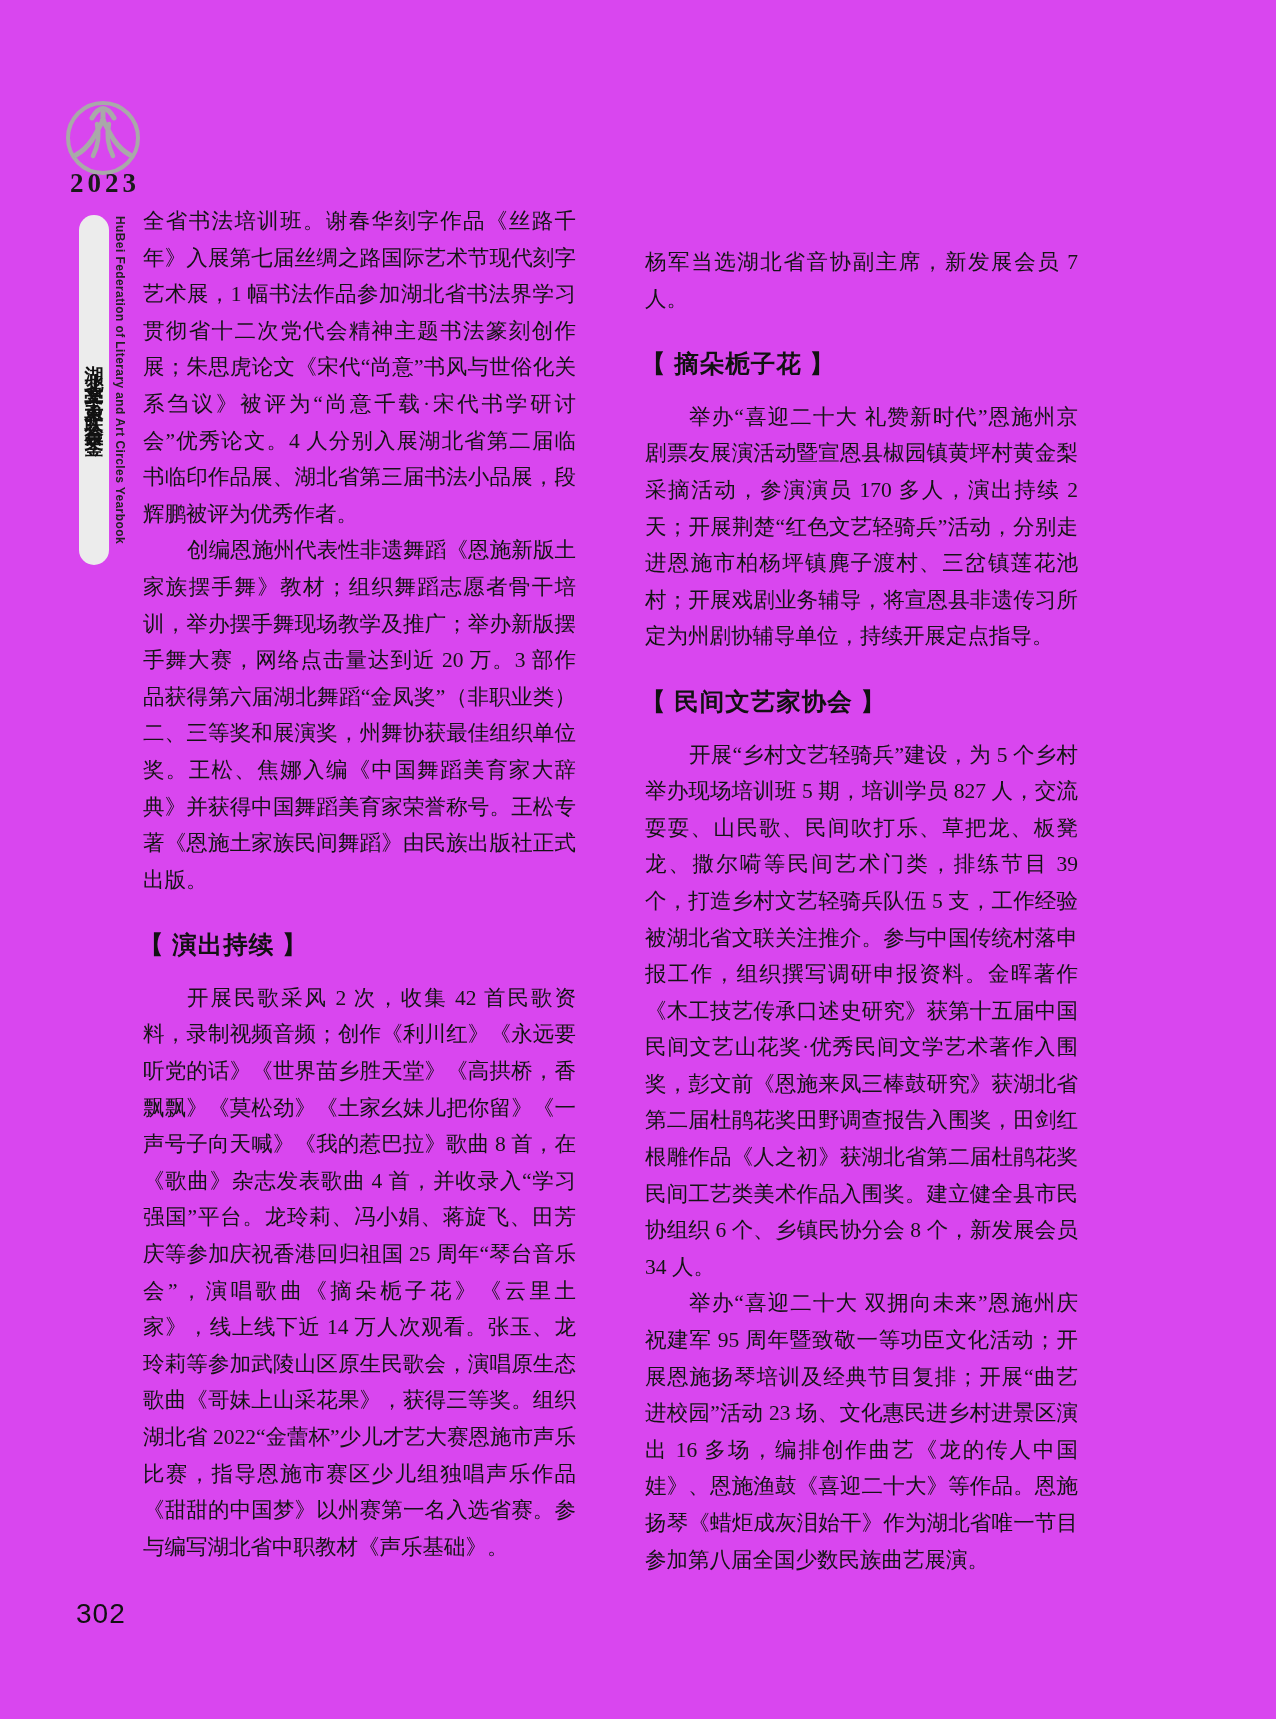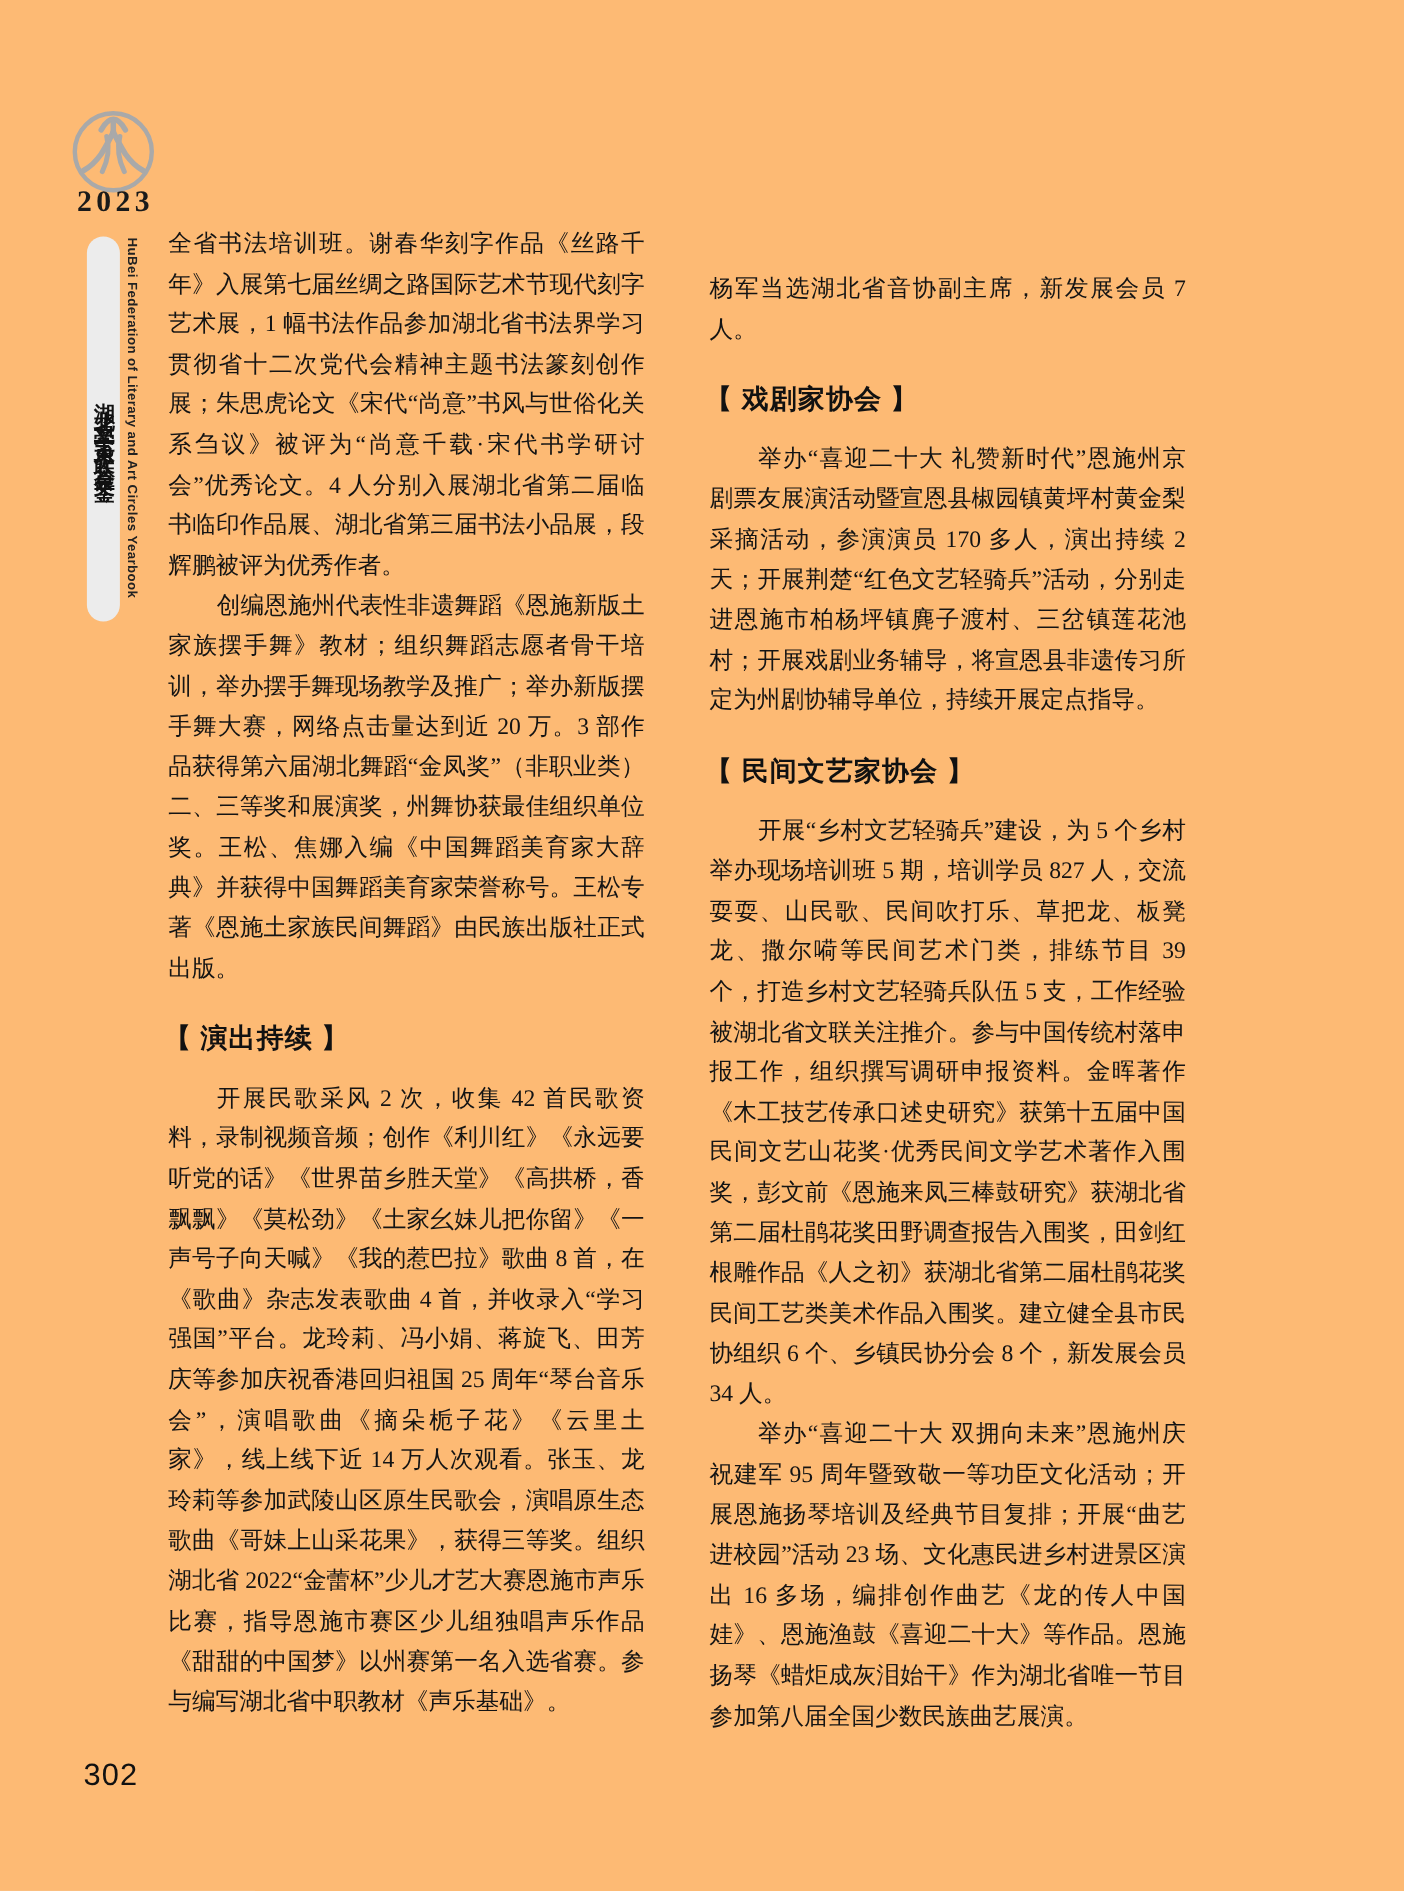--- a/index.html
+++ b/index.html
@@ -1,18 +1,18 @@
 <!DOCTYPE html>
 <html><head>
 <meta charset="utf-8">
 <style>
   html,body { margin:0; padding:0; background:#e9e9e9; }
   .page {
     position:relative; width:1276px; height:1719px; margin:0 auto;
-    background:#fdba74; overflow:hidden;
+    background:#d946ef; overflow:hidden;
     font-family:"Liberation Serif","DejaVu Serif",serif; color:#151515;
   }
   
   .logo { position:absolute; left:62px; top:90px; width:82px; height:92px; }
   .year {
     position:absolute; left:66px; top:168px; width:78px; text-align:center;
     font-family:"Liberation Serif","DejaVu Serif",serif; font-weight:bold;
     font-size:27px; letter-spacing:4px; color:#1a1a1a;
   }
   
@@ -31,21 +31,21 @@
     font-weight:bold; font-size:12px; letter-spacing:0.4px; color:#222;
     white-space:nowrap;
   }
   
   .col {
     position:absolute; top:203px; width:433px;
     font-size:21.5px; line-height:36.6px;
     text-align:justify; text-justify:inter-character;
     color:#141414;
   }
-  .col-left  { left:153px; }
+  .col-left  { left:143px; }
   .col-right { left:645px;margin-top:41px; }
   p.para { margin:0; text-indent:2.05em; }
   p.para.cont { text-indent:0; }
   h3.sec {
     font-family:"Liberation Sans","DejaVu Sans",sans-serif;
     font-size:24.5px; font-weight:bold; color:#111;
     margin:29px 0 16px -4px; letter-spacing:1px;
   }
   .pagenum {
     position:absolute; left:76px; top:1598px;
@@ -78,21 +78,21 @@
 
   <div class="col col-left">
     <p class="para cont">全省书法培训班。谢春华刻字作品《丝路千年》入展第七届丝绸之路国际艺术节现代刻字艺术展，1 幅书法作品参加湖北省书法界学习贯彻省十二次党代会精神主题书法篆刻创作展；朱思虎论文《宋代“尚意”书风与世俗化关系刍议》被评为“尚意千载·宋代书学研讨会”优秀论文。4 人分别入展湖北省第二届临书临印作品展、湖北省第三届书法小品展，段辉鹏被评为优秀作者。</p>
     <p class="para">创编恩施州代表性非遗舞蹈《恩施新版土家族摆手舞》教材；组织舞蹈志愿者骨干培训，举办摆手舞现场教学及推广；举办新版摆手舞大赛，网络点击量达到近 20 万。3 部作品获得第六届湖北舞蹈“金凤奖”（非职业类）二、三等奖和展演奖，州舞协获最佳组织单位奖。王松、焦娜入编《中国舞蹈美育家大辞典》并获得中国舞蹈美育家荣誉称号。王松专著《恩施土家族民间舞蹈》由民族出版社正式出版。</p>
     <h3 class="sec">【 演出持续 】</h3>
     <p class="para">开展民歌采风 2 次，收集 42 首民歌资料，录制视频音频；创作《利川红》《永远要听党的话》《世界苗乡胜天堂》《高拱桥，香飘飘》《莫松劲》《土家幺妹儿把你留》《一声号子向天喊》《我的惹巴拉》歌曲 8 首，在《歌曲》杂志发表歌曲 4 首，并收录入“学习强国”平台。龙玲莉、冯小娟、蒋旋飞、田芳庆等参加庆祝香港回归祖国 25 周年“琴台音乐会”，演唱歌曲《摘朵栀子花》《云里土家》，线上线下近 14 万人次观看。张玉、龙玲莉等参加武陵山区原生民歌会，演唱原生态歌曲《哥妹上山采花果》，获得三等奖。组织湖北省 2022“金蕾杯”少儿才艺大赛恩施市声乐比赛，指导恩施市赛区少儿组独唱声乐作品《甜甜的中国梦》以州赛第一名入选省赛。参与编写湖北省中职教材《声乐基础》。</p>
   </div>
 
   <div class="col col-right">
     <p class="para cont">杨军当选湖北省音协副主席，新发展会员 7 人。</p>
-    <h3 class="sec">【 戏剧家协会 】</h3>
+    <h3 class="sec">【 摘朵栀子花 】</h3>
     <p class="para">举办“喜迎二十大 礼赞新时代”恩施州京剧票友展演活动暨宣恩县椒园镇黄坪村黄金梨采摘活动，参演演员 170 多人，演出持续 2 天；开展荆楚“红色文艺轻骑兵”活动，分别走进恩施市柏杨坪镇麂子渡村、三岔镇莲花池村；开展戏剧业务辅导，将宣恩县非遗传习所定为州剧协辅导单位，持续开展定点指导。</p>
     <h3 class="sec">【 民间文艺家协会 】</h3>
     <p class="para">开展“乡村文艺轻骑兵”建设，为 5 个乡村举办现场培训班 5 期，培训学员 827 人，交流耍耍、山民歌、民间吹打乐、草把龙、板凳龙、撒尔嗬等民间艺术门类，排练节目 39 个，打造乡村文艺轻骑兵队伍 5 支，工作经验被湖北省文联关注推介。参与中国传统村落申报工作，组织撰写调研申报资料。金晖著作《木工技艺传承口述史研究》获第十五届中国民间文艺山花奖·优秀民间文学艺术著作入围奖，彭文前《恩施来凤三棒鼓研究》获湖北省第二届杜鹃花奖田野调查报告入围奖，田剑红根雕作品《人之初》获湖北省第二届杜鹃花奖民间工艺类美术作品入围奖。建立健全县市民协组织 6 个、乡镇民协分会 8 个，新发展会员 34 人。</p>
     <p class="para">举办“喜迎二十大 双拥向未来”恩施州庆祝建军 95 周年暨致敬一等功臣文化活动；开展恩施扬琴培训及经典节目复排；开展“曲艺进校园”活动 23 场、文化惠民进乡村进景区演出 16 多场，编排创作曲艺《龙的传人中国娃》、恩施渔鼓《喜迎二十大》等作品。恩施扬琴《蜡炬成灰泪始干》作为湖北省唯一节目参加第八届全国少数民族曲艺展演。</p>
   </div>
 
   <div class="pagenum">302</div>
 
 </div>
 

